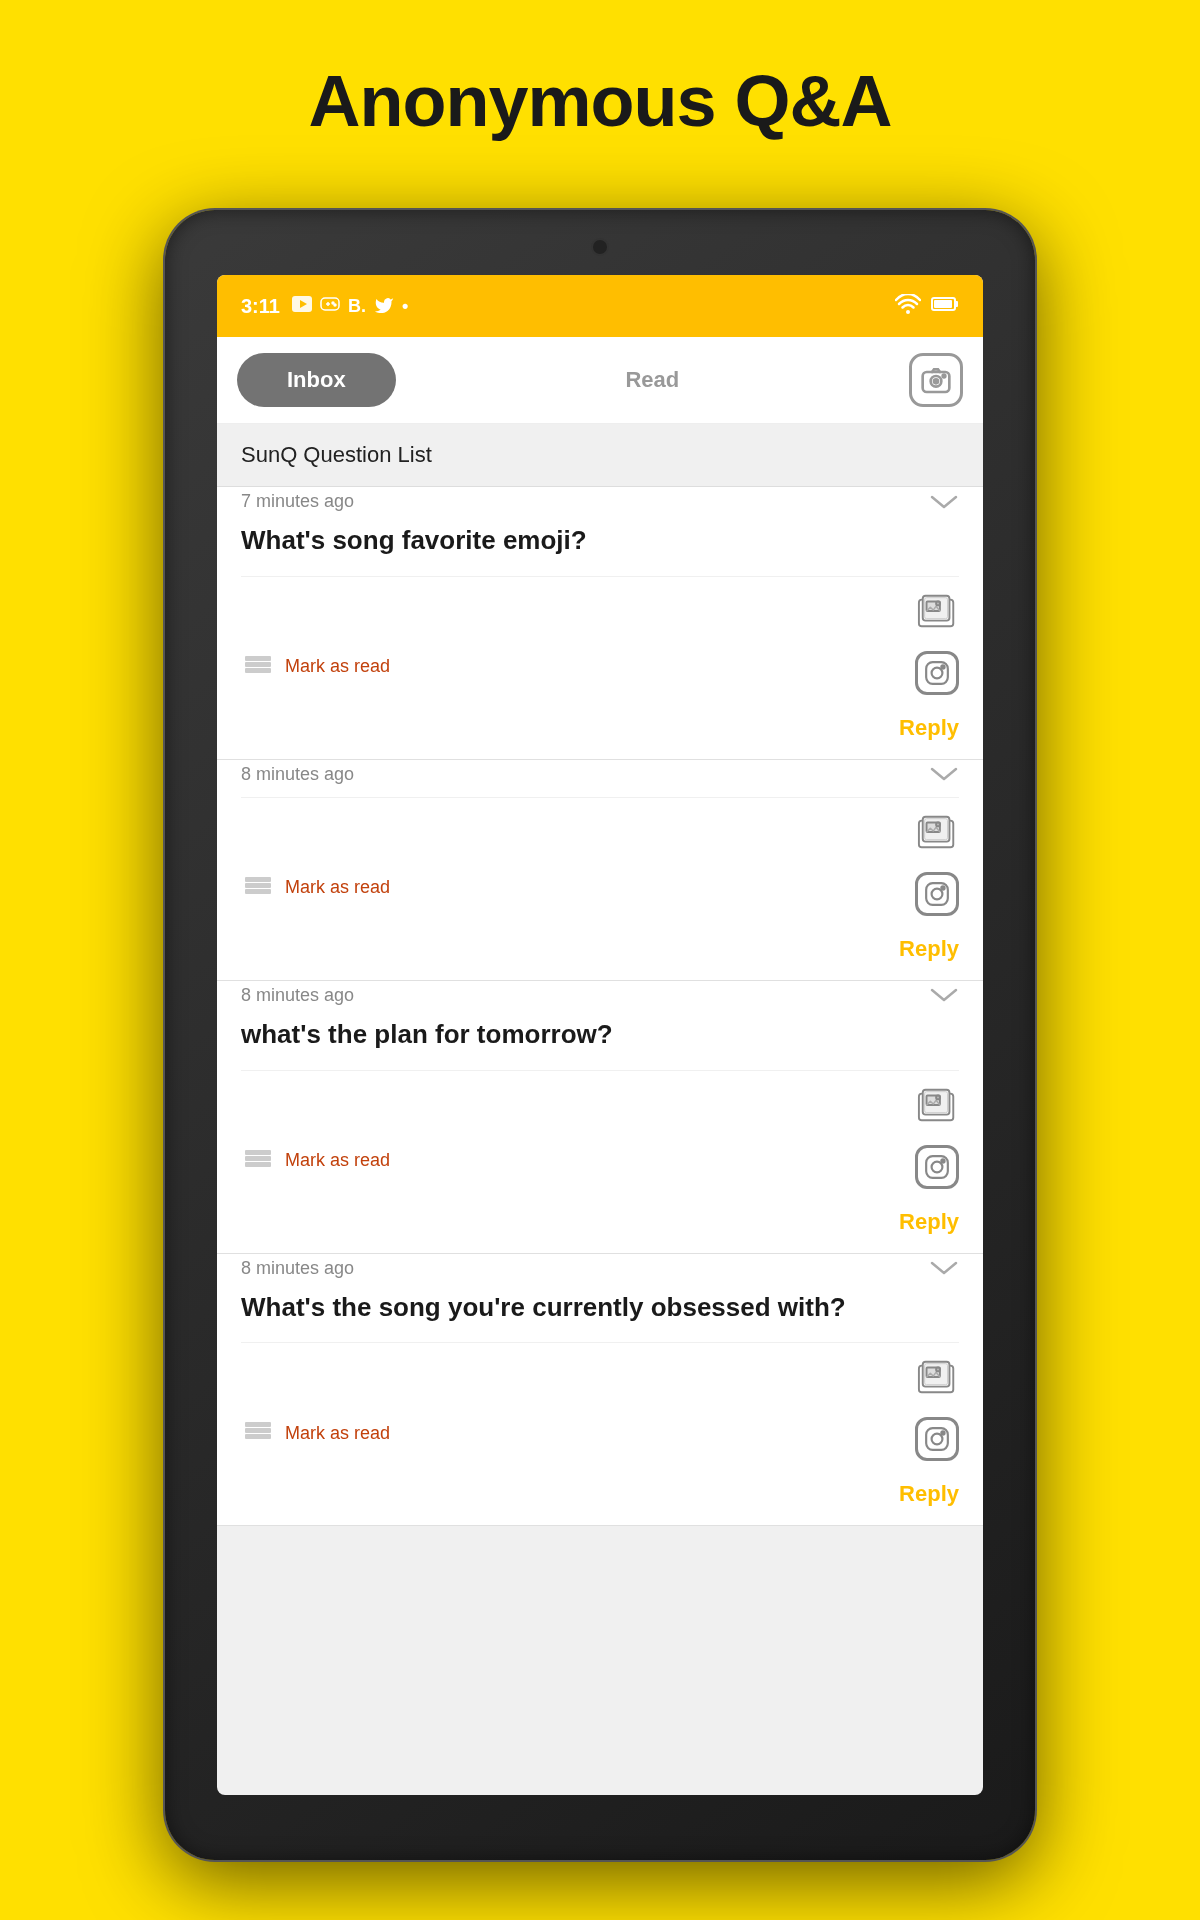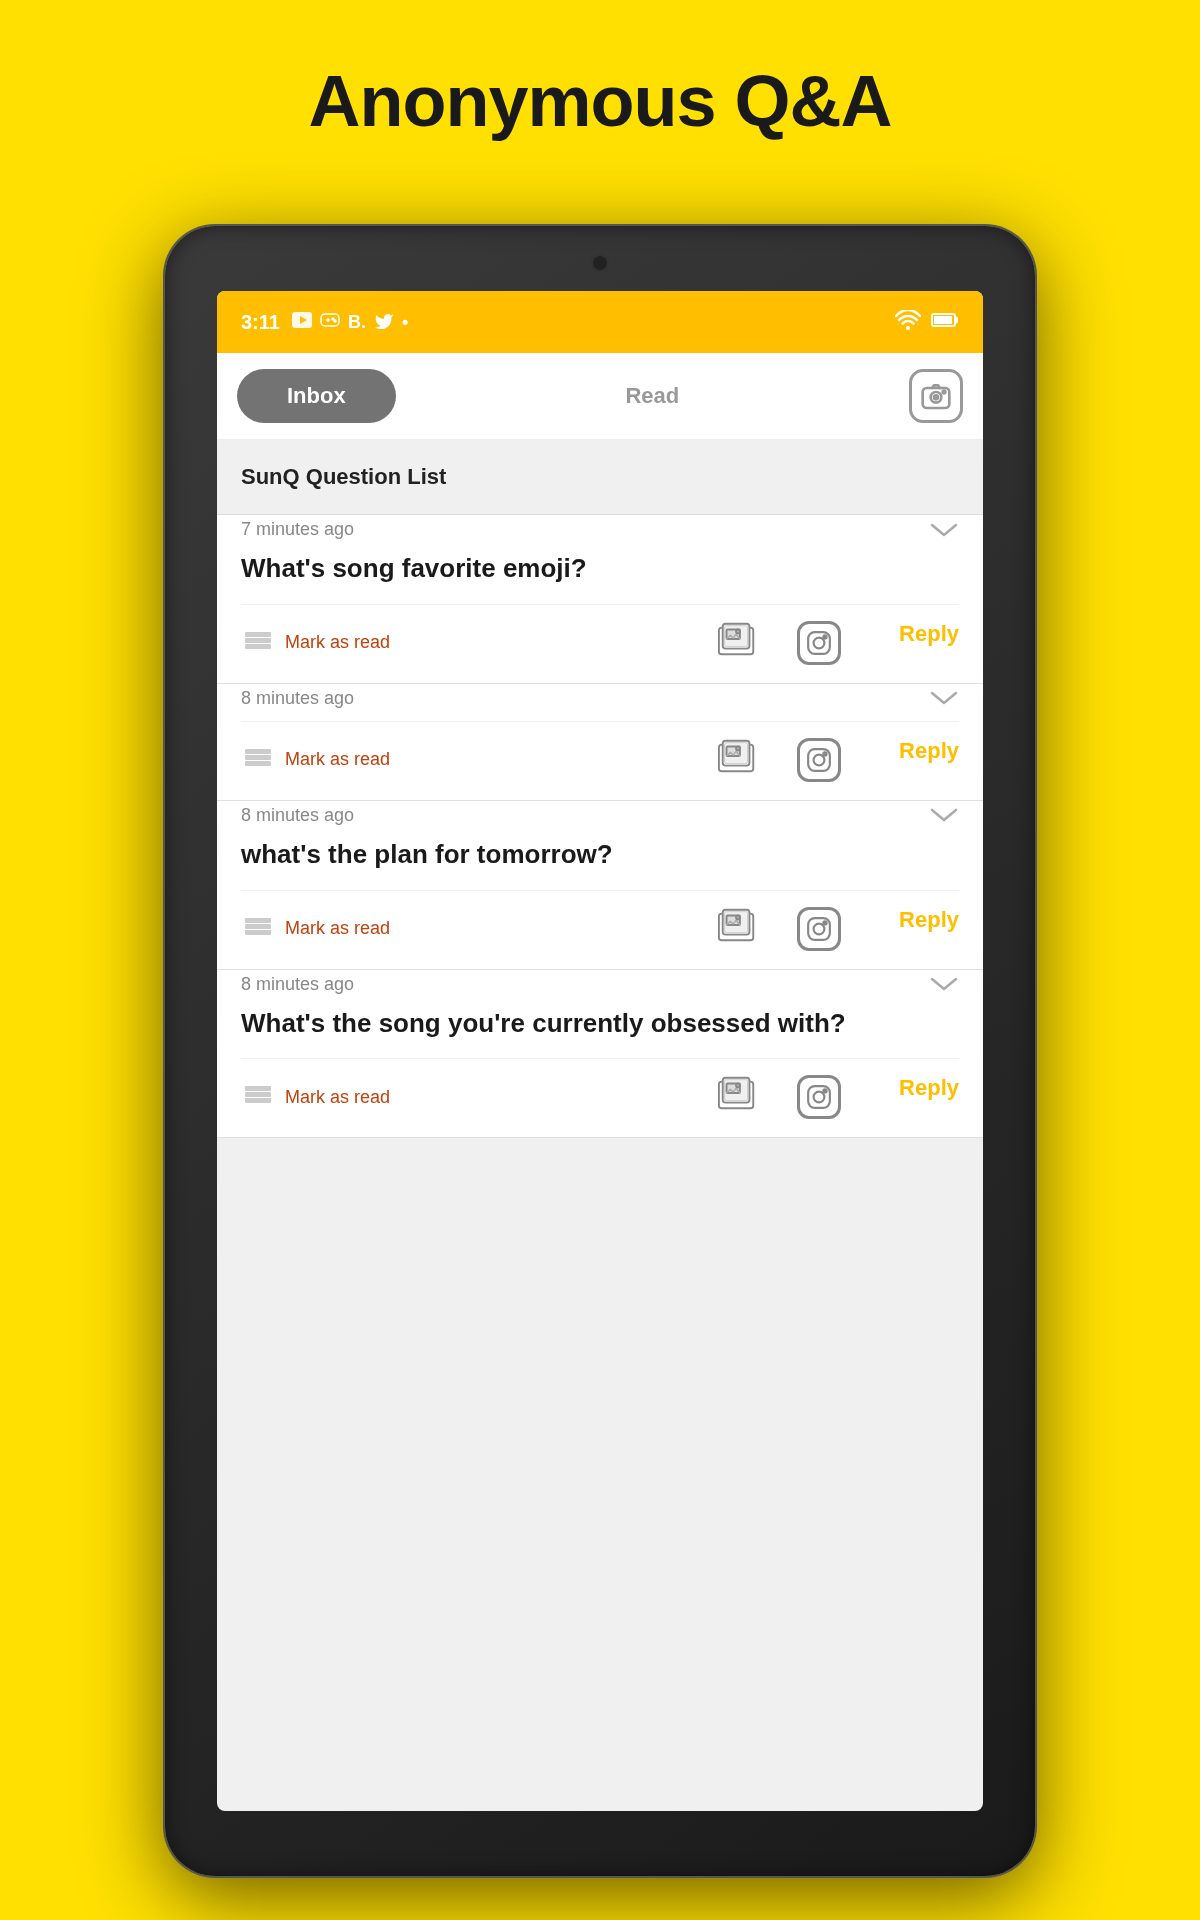--- a/index.html
+++ b/index.html
@@ -17,21 +17,21 @@
       text-align: center;
       font-size: 72px;
       font-weight: 900;
       color: #1a1a1a;
       padding-top: 60px;
       letter-spacing: -1px;
     }
 
     .device-container {
       position: absolute;
-      top: 226px;
+      top: 210px;
       left: 50%;
       transform: translateX(-50%);
       width: 870px;
       height: 1650px;
       border-radius: 8px;
     }
 
     
     .tablet-frame {
       position: absolute;
@@ -159,23 +159,23 @@
       width: 32px;
       height: 32px;
       fill: none;
       stroke: #999;
       stroke-width: 2;
     }
 
     
     .section-header {
       background: #f0f0f0;
-      padding: 24px 24px;
+      padding: 18px 24px;
       font-size: 22px;
-      font-weight: 700;
+      font-weight: 400;
       color: #222;
       border-bottom: 1px solid #ddd;
     }
 
     
     .question-item {
       background: white;
       border-bottom: 1px solid #e0e0e0;
       padding: 4px 24px 0 24px;
     }
@@ -241,22 +241,23 @@
       justify-content: center;
     }
 
     .mark-read-label {
       color: #c2410c;
       font-size: 18px;
     }
 
     .action-icons {
       display: flex;
-      align-items: flex-start;
-      gap: 38px;
+      align-items: flex-end;
+      gap: 20px;
+      flex-direction: column;
     }
 
     .photo-icon {
       width: 42px;
       height: 38px;
       display: flex;
       align-items: center;
       justify-content: center;
       cursor: pointer;
     }

